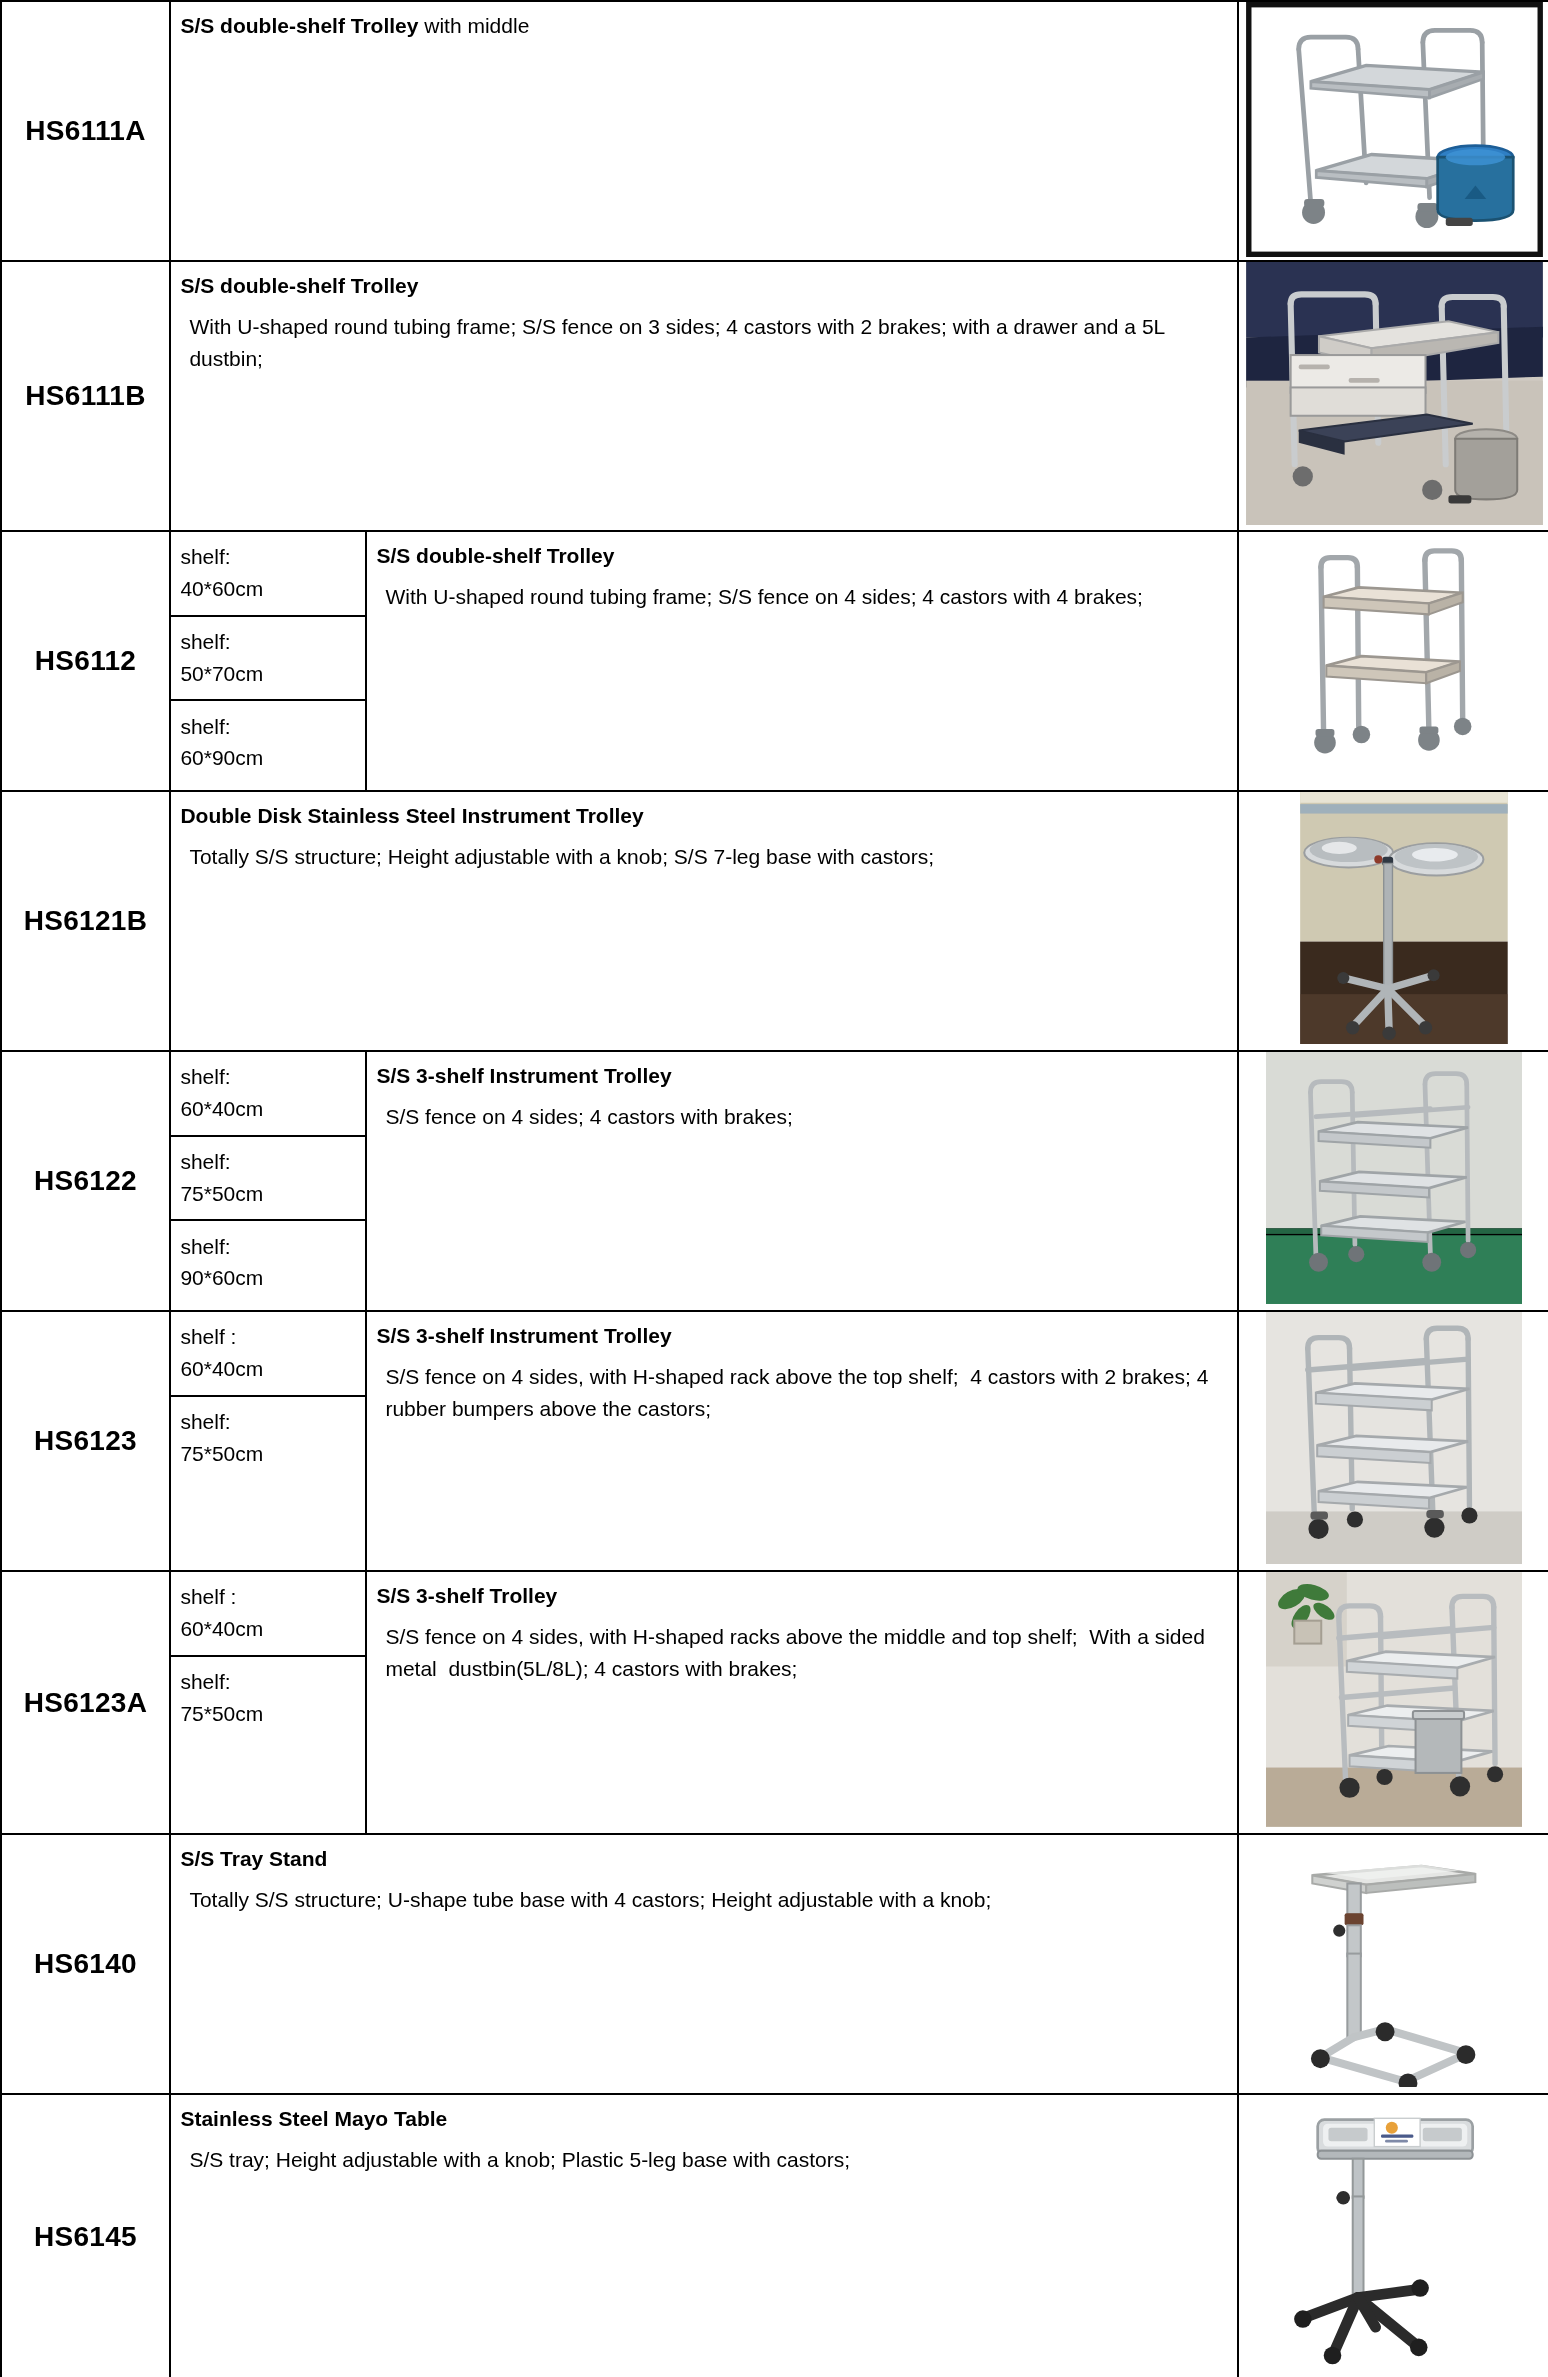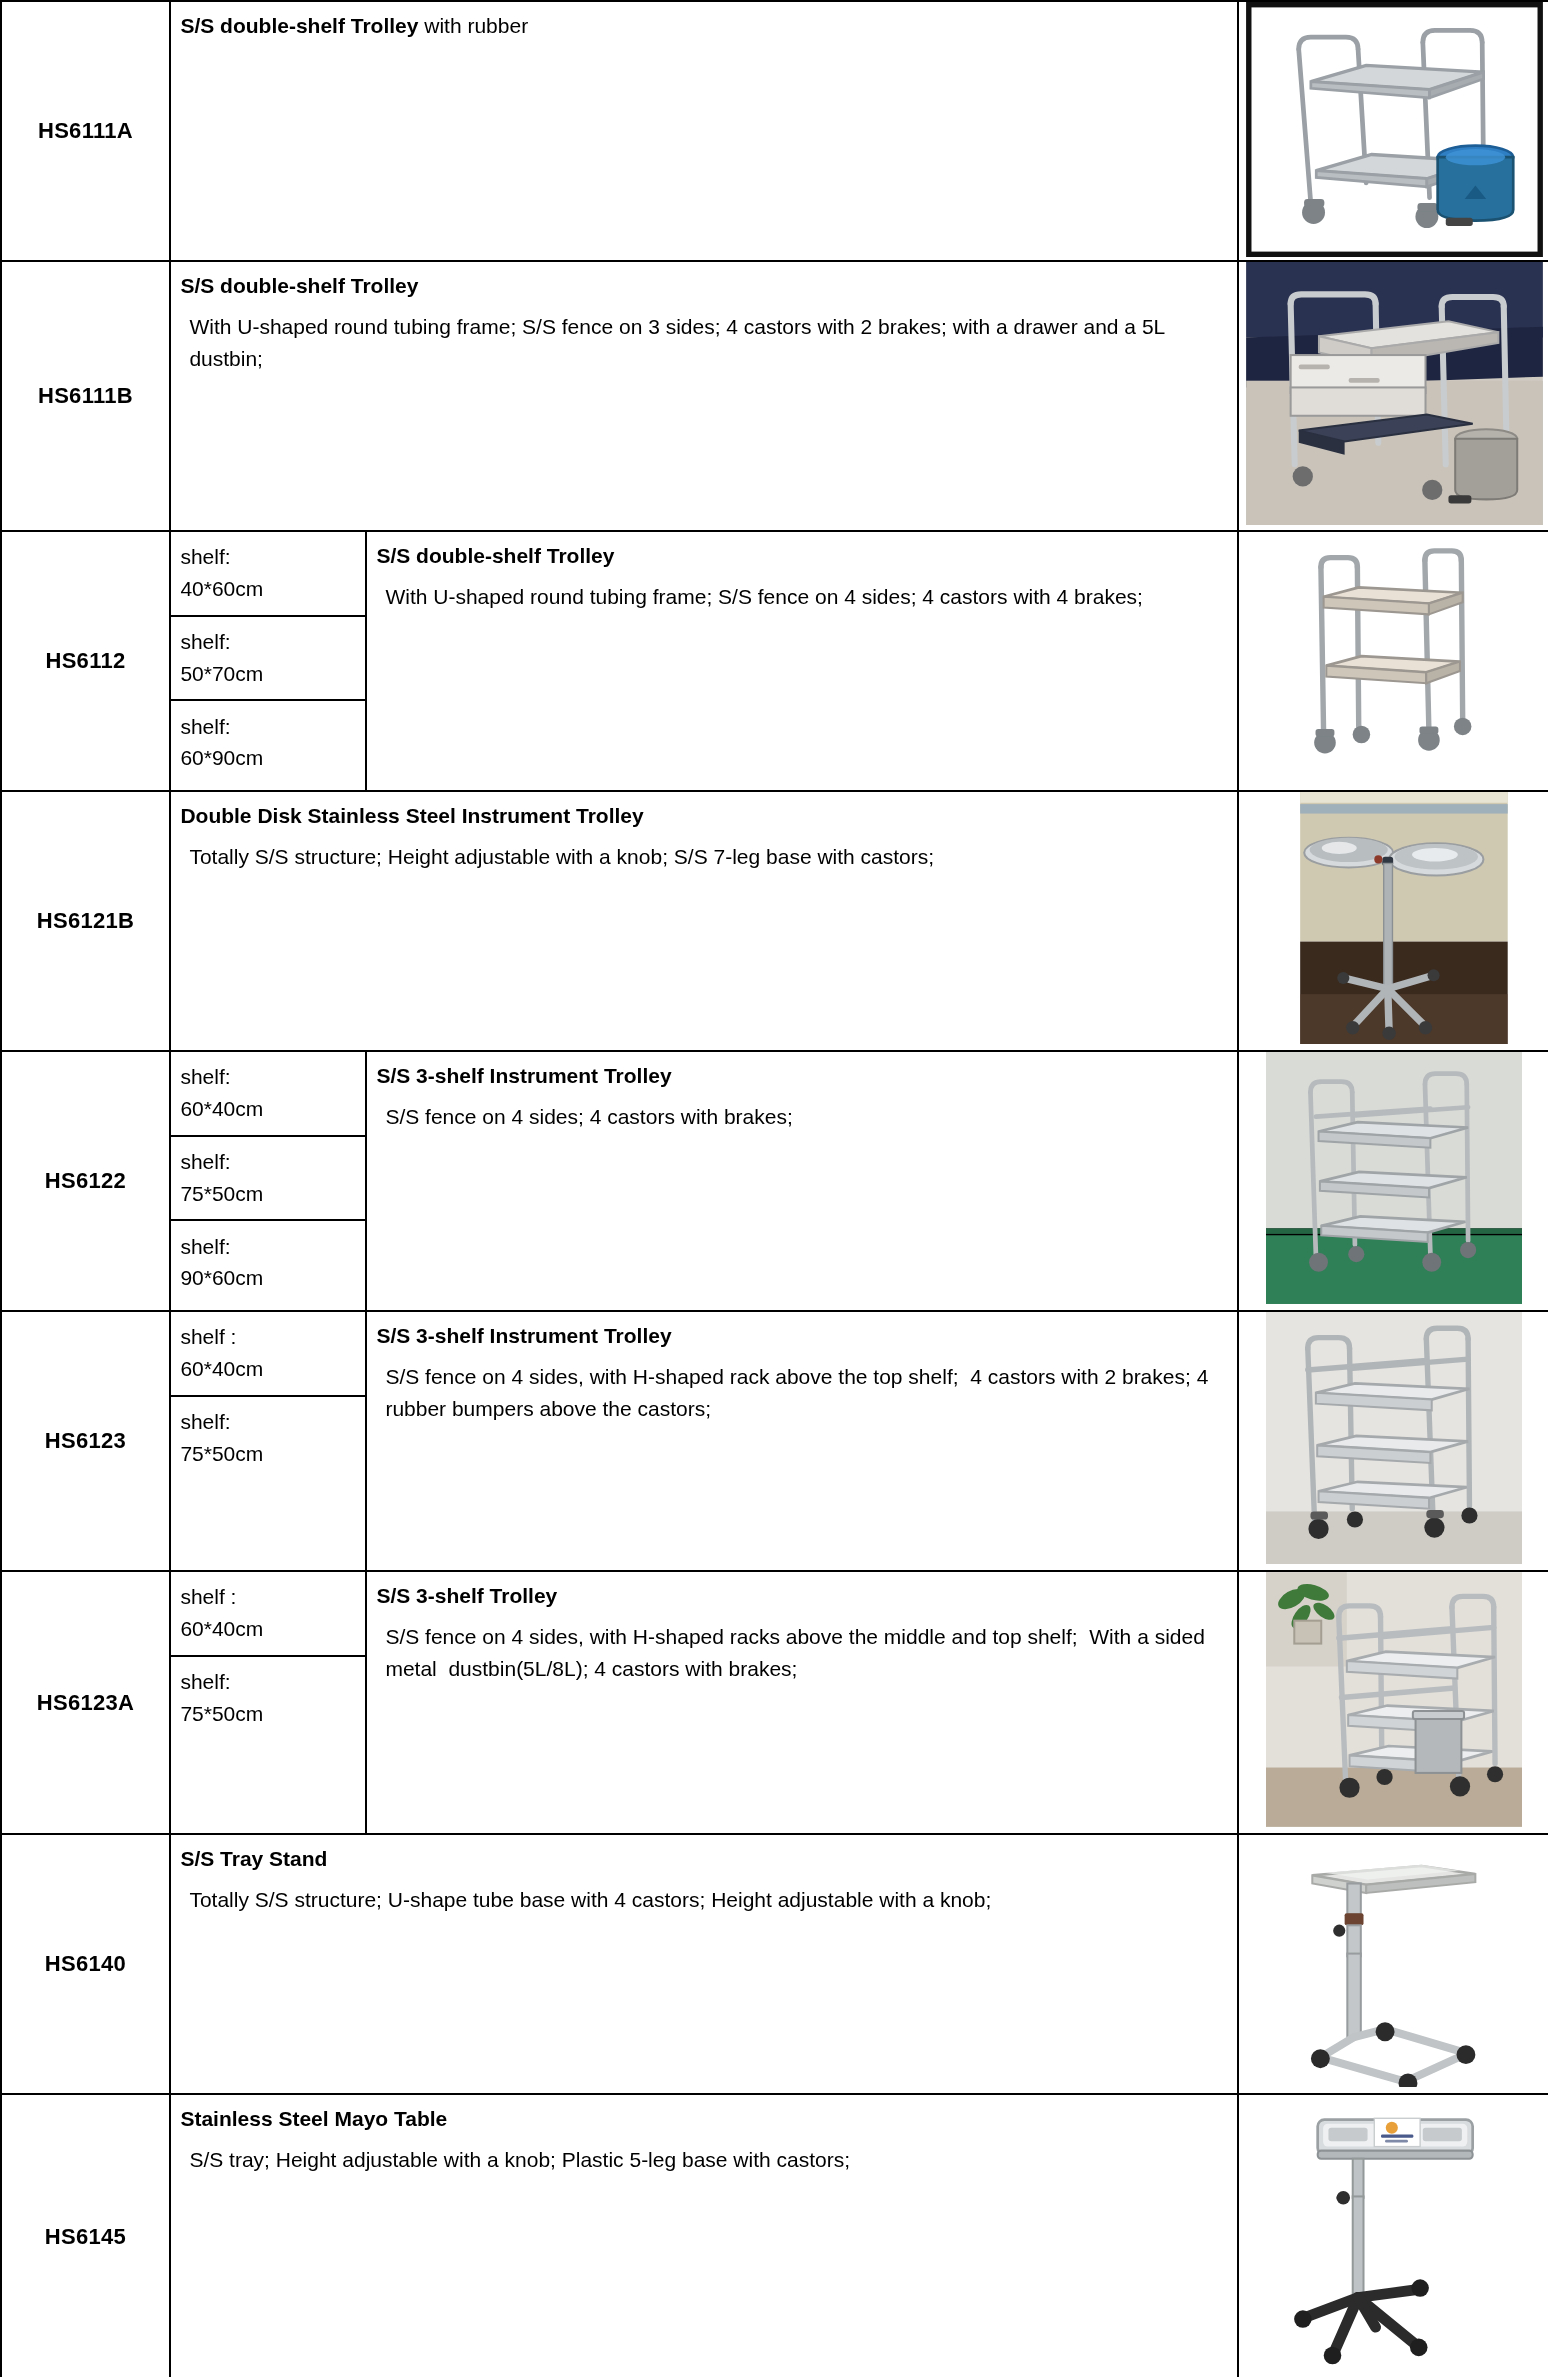--- a/index.html
+++ b/index.html
@@ -32,21 +32,21 @@
   col.c-code  { width: 169px; }
   col.c-spec  { width: 196px; }
   col.c-desc  { width: 872px; }
   col.c-img   { width: 312px; }
 
   
   .code-cell {
     text-align: center;
     vertical-align: middle !important;
     font-weight: bold;
-    font-size: 22px;
+    font-size: 28px;
     color: #000000;
     letter-spacing: 0.3px;
   }
   .code-cell .code-text { display: block; }
 
   
   .desc-cell { padding: 9.4px 12px 9.4px 9.4px !important; }
   .desc-title {
     font-weight: bold;
     font-size: 21px;
@@ -120,21 +120,21 @@
         <col class="c-desc">
         <col class="c-img">
     </colgroup>
     <tbody>
 
       <tr class="r0">
         <td class="code-cell" colspan="1">
           <span class="code-text">HS6111A</span>
         </td>
         <td class="desc-cell" colspan="2">
-          <p class="desc-title"><span>S/S double-shelf Trolley</span><span class="sub"> with rubber</span></p>
+          <p class="desc-title"><span>S/S double-shelf Trolley</span><span class="sub"> with middle</span></p>
           <p class="desc-body"></p>
         </td>
         <td class="img-cell">
           <div class="img-wrap">
             <svg width="297" height="255" viewBox="0 0 440 378">
               <rect x="4" y="4" width="432" height="370" fill="#ffffff" stroke="#111" stroke-width="8"></rect>
               <g stroke="#9aa0a5" stroke-width="7" fill="none" stroke-linecap="round">
                 <path d="M78 70 q0 -18 18 -18 h52 q18 0 18 18"></path>
                 <path d="M78 70 L96 300"></path>
                 <path d="M166 70 L178 268"></path>

